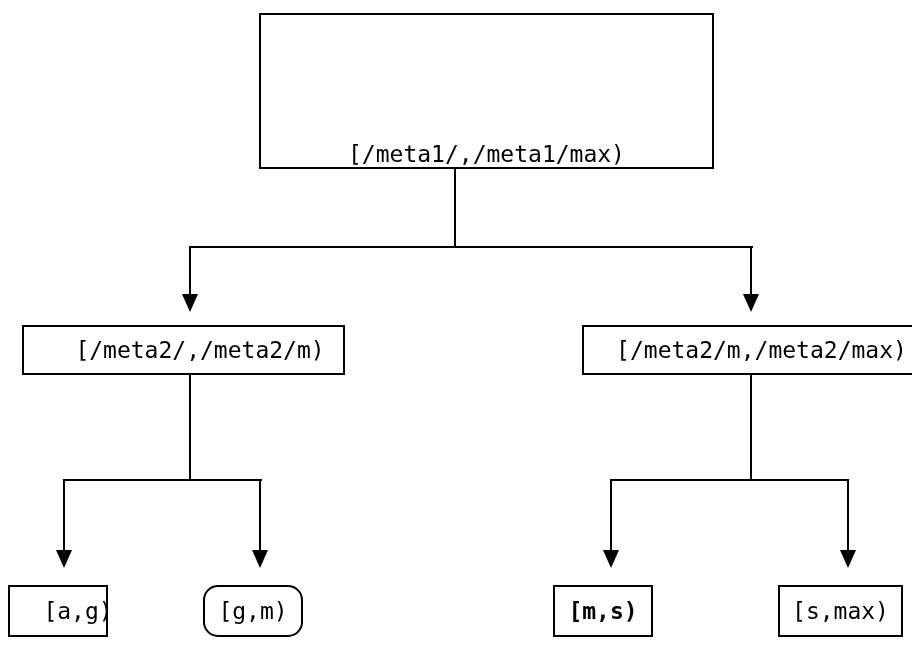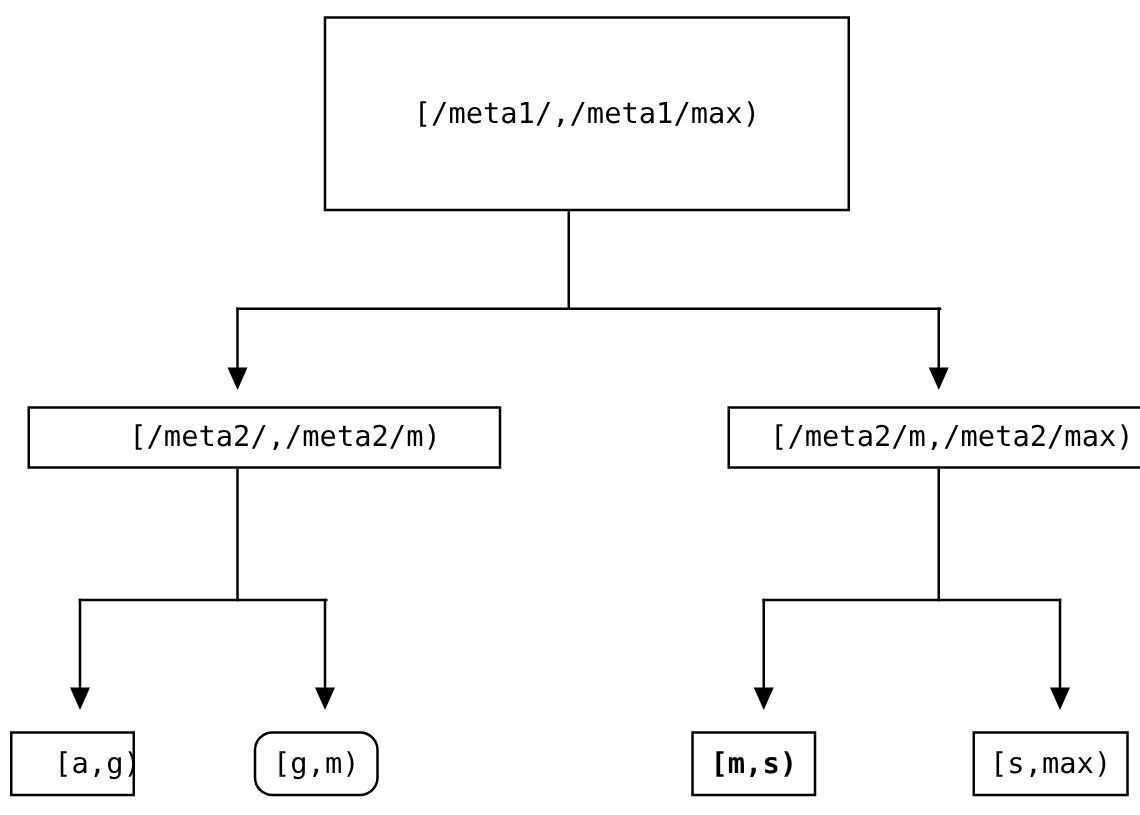--- a/index.html
+++ b/index.html
@@ -48,22 +48,22 @@
   .arrow-down {
     position: absolute;
     width: 0;
     height: 0;
     border-left: 8px solid transparent;
     border-right: 8px solid transparent;
     border-top: 18px solid var(--line);
   }
 
   
-  #n-root      { left: 259px; top: 13px;  width: 421px; height: 156px; }
-  #n-l1-left   { left: 22px;  top: 325px; width: 379px; height: 50px; padding-left: 33px; }
+  #n-root      { left: 259px; top: 13px;  width: 455px; height: 156px; align-items: flex-end; }
+  #n-l1-left   { left: 22px;  top: 325px; width: 323px; height: 50px; padding-left: 33px; }
   #n-l1-right  { left: 582px; top: 325px; width: 359px; height: 50px; }
   #n-leaf-ag   { left: 8px;   top: 585px; width: 100px; height: 52px; padding-left: 40px; }
   #n-leaf-gm   { left: 203px; top: 585px; width: 100px; height: 52px; border-radius: 15px; }
   #n-leaf-ms   { left: 553px; top: 585px; width: 100px; height: 52px; font-weight: bold; }
   #n-leaf-smax { left: 778px; top: 585px; width: 125px; height: 52px; }
 
   
   #e-root-stem        { left: 454px; top: 169px; height: 79px; }
   #e-root-crossbar    { left: 189px; top: 246px; width: 564px; }
   #e-root-left-drop   { left: 189px; top: 246px; height: 50px; }

